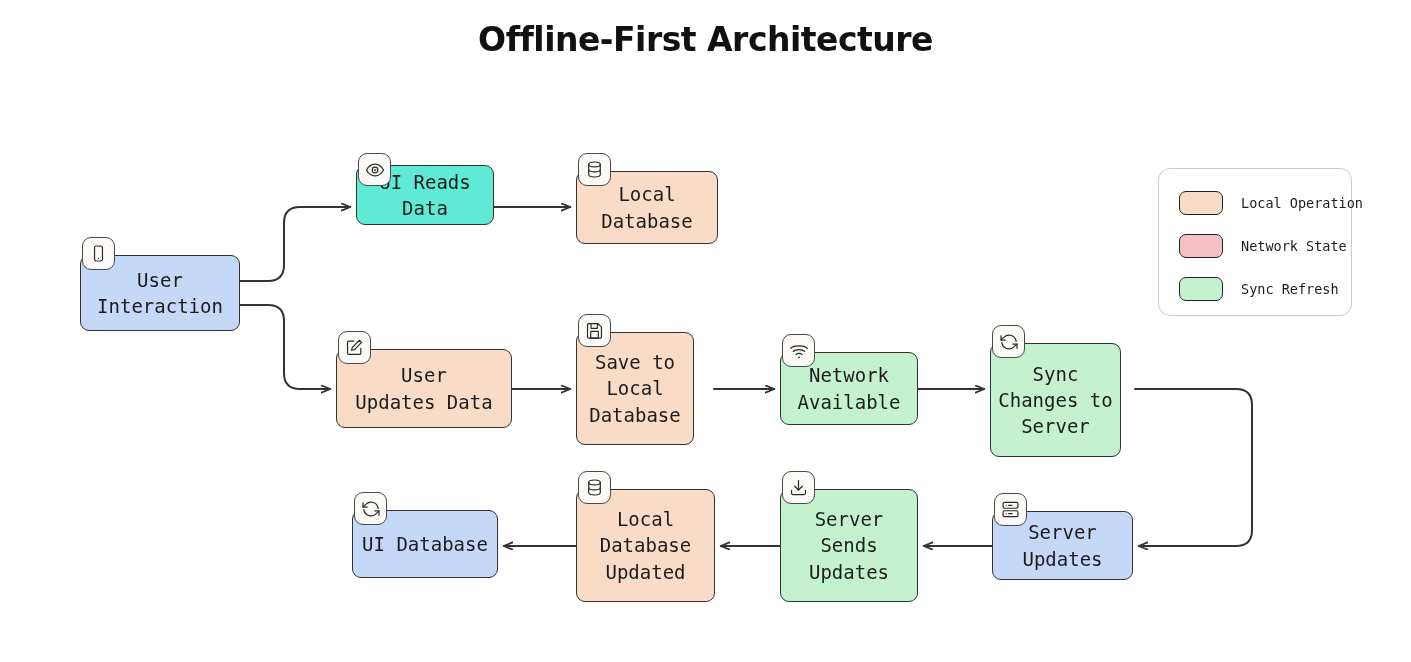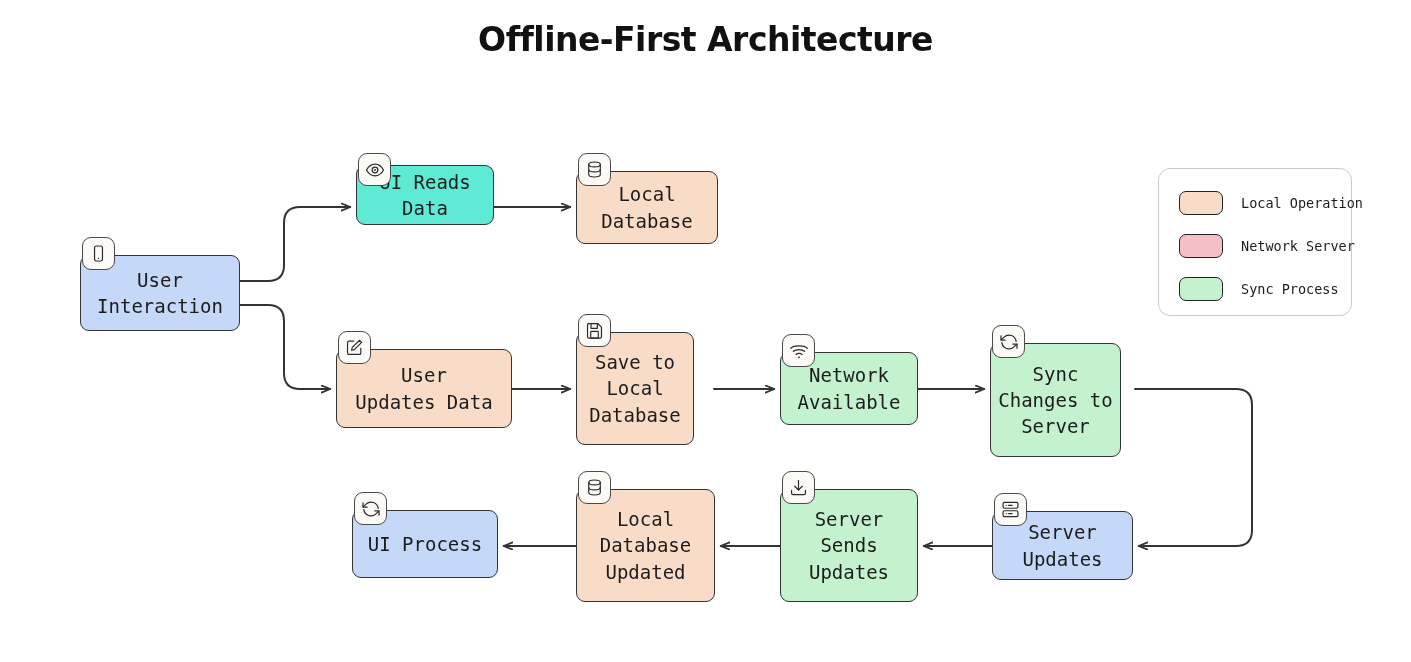--- a/index.html
+++ b/index.html
@@ -188,21 +188,21 @@
 Changes to
 Server</span></div>
       <div class="badge" style="left: 992px; top: 325px;">
         <svg width="20" height="20" viewBox="0 0 24 24">
           <path d="M20.6 11.2 A 8.6 8.6 0 0 0 6.1 6.1 L 2.6 9.4" fill="none" stroke="#2b2b2b" stroke-width="1.5" stroke-linecap="round" stroke-linejoin="round"></path>
           <path d="M3.4 12.8 A 8.6 8.6 0 0 0 17.9 17.9 L 21.4 14.6" fill="none" stroke="#2b2b2b" stroke-width="1.5" stroke-linecap="round" stroke-linejoin="round"></path>
           <path d="M2.4 4.6 V 9.6 H 7.4" fill="none" stroke="#2b2b2b" stroke-width="1.5" stroke-linecap="round" stroke-linejoin="round"></path>
           <path d="M21.6 19.4 V 14.4 H 16.6" fill="none" stroke="#2b2b2b" stroke-width="1.5" stroke-linecap="round" stroke-linejoin="round"></path>
         </svg>
       </div>
-      <div class="node" style="left: 352px; top: 510px; width: 146px; height: 68px; background: rgb(198, 216, 247);"><span class="node-label">UI Process</span></div>
+      <div class="node" style="left: 352px; top: 510px; width: 146px; height: 68px; background: rgb(198, 216, 247);"><span class="node-label">UI Database</span></div>
       <div class="badge" style="left: 354px; top: 492px;">
         <svg width="20" height="20" viewBox="0 0 24 24">
           <path d="M20.6 11.2 A 8.6 8.6 0 0 0 6.1 6.1 L 2.6 9.4" fill="none" stroke="#2b2b2b" stroke-width="1.5" stroke-linecap="round" stroke-linejoin="round"></path>
           <path d="M3.4 12.8 A 8.6 8.6 0 0 0 17.9 17.9 L 21.4 14.6" fill="none" stroke="#2b2b2b" stroke-width="1.5" stroke-linecap="round" stroke-linejoin="round"></path>
           <path d="M2.4 4.6 V 9.6 H 7.4" fill="none" stroke="#2b2b2b" stroke-width="1.5" stroke-linecap="round" stroke-linejoin="round"></path>
           <path d="M21.6 19.4 V 14.4 H 16.6" fill="none" stroke="#2b2b2b" stroke-width="1.5" stroke-linecap="round" stroke-linejoin="round"></path>
         </svg>
       </div>
       <div class="node" style="left: 576px; top: 489px; width: 139px; height: 113px; background: rgb(248, 220, 200);"><span class="node-label">Local
 Database
@@ -238,21 +238,21 @@
       </div>
     </div>
 
   <div class="legend" style="left: 1158px; top: 168px; width: 194px; height: 148px;">
     <div class="legend-row">
       <span class="legend-swatch" style="background: rgb(248, 220, 200);"></span>
       <span class="legend-text">Local Operation</span>
     </div>
     <div class="legend-row">
       <span class="legend-swatch" style="background: rgb(245, 192, 197);"></span>
-      <span class="legend-text">Network Server</span>
+      <span class="legend-text">Network State</span>
     </div>
     <div class="legend-row">
       <span class="legend-swatch" style="background: rgb(196, 242, 206);"></span>
-      <span class="legend-text">Sync Process</span>
+      <span class="legend-text">Sync Refresh</span>
     </div>
   </div>
 
 </div>
 
 </body></html>

